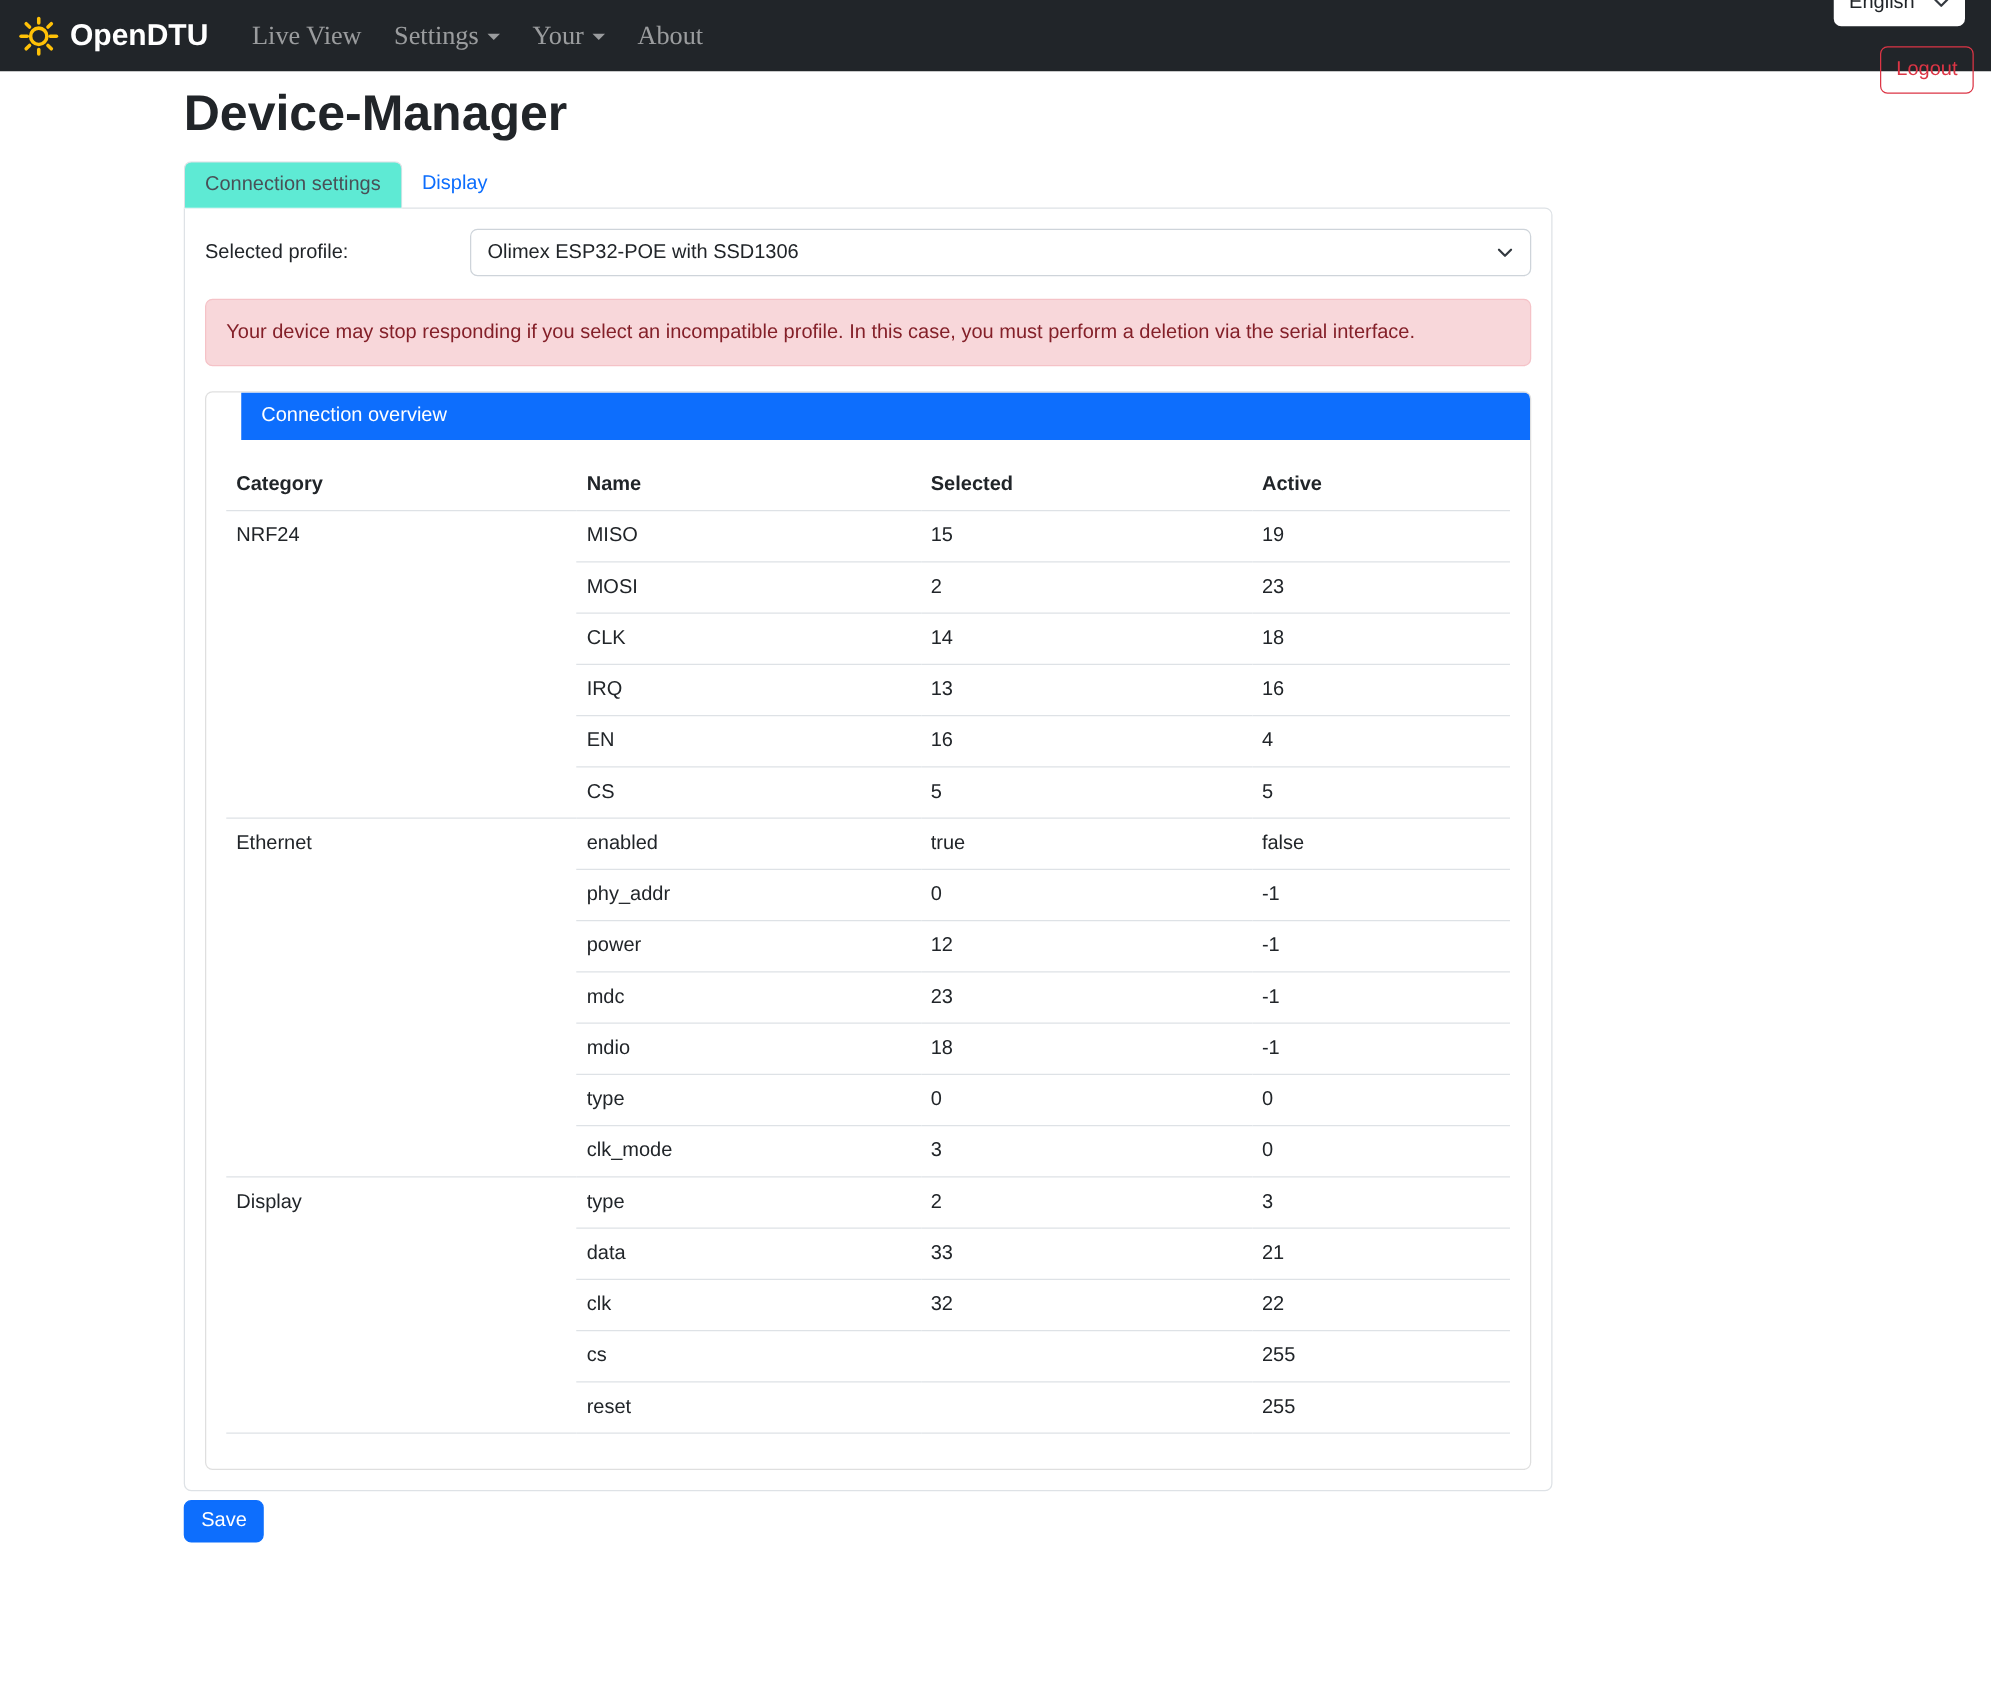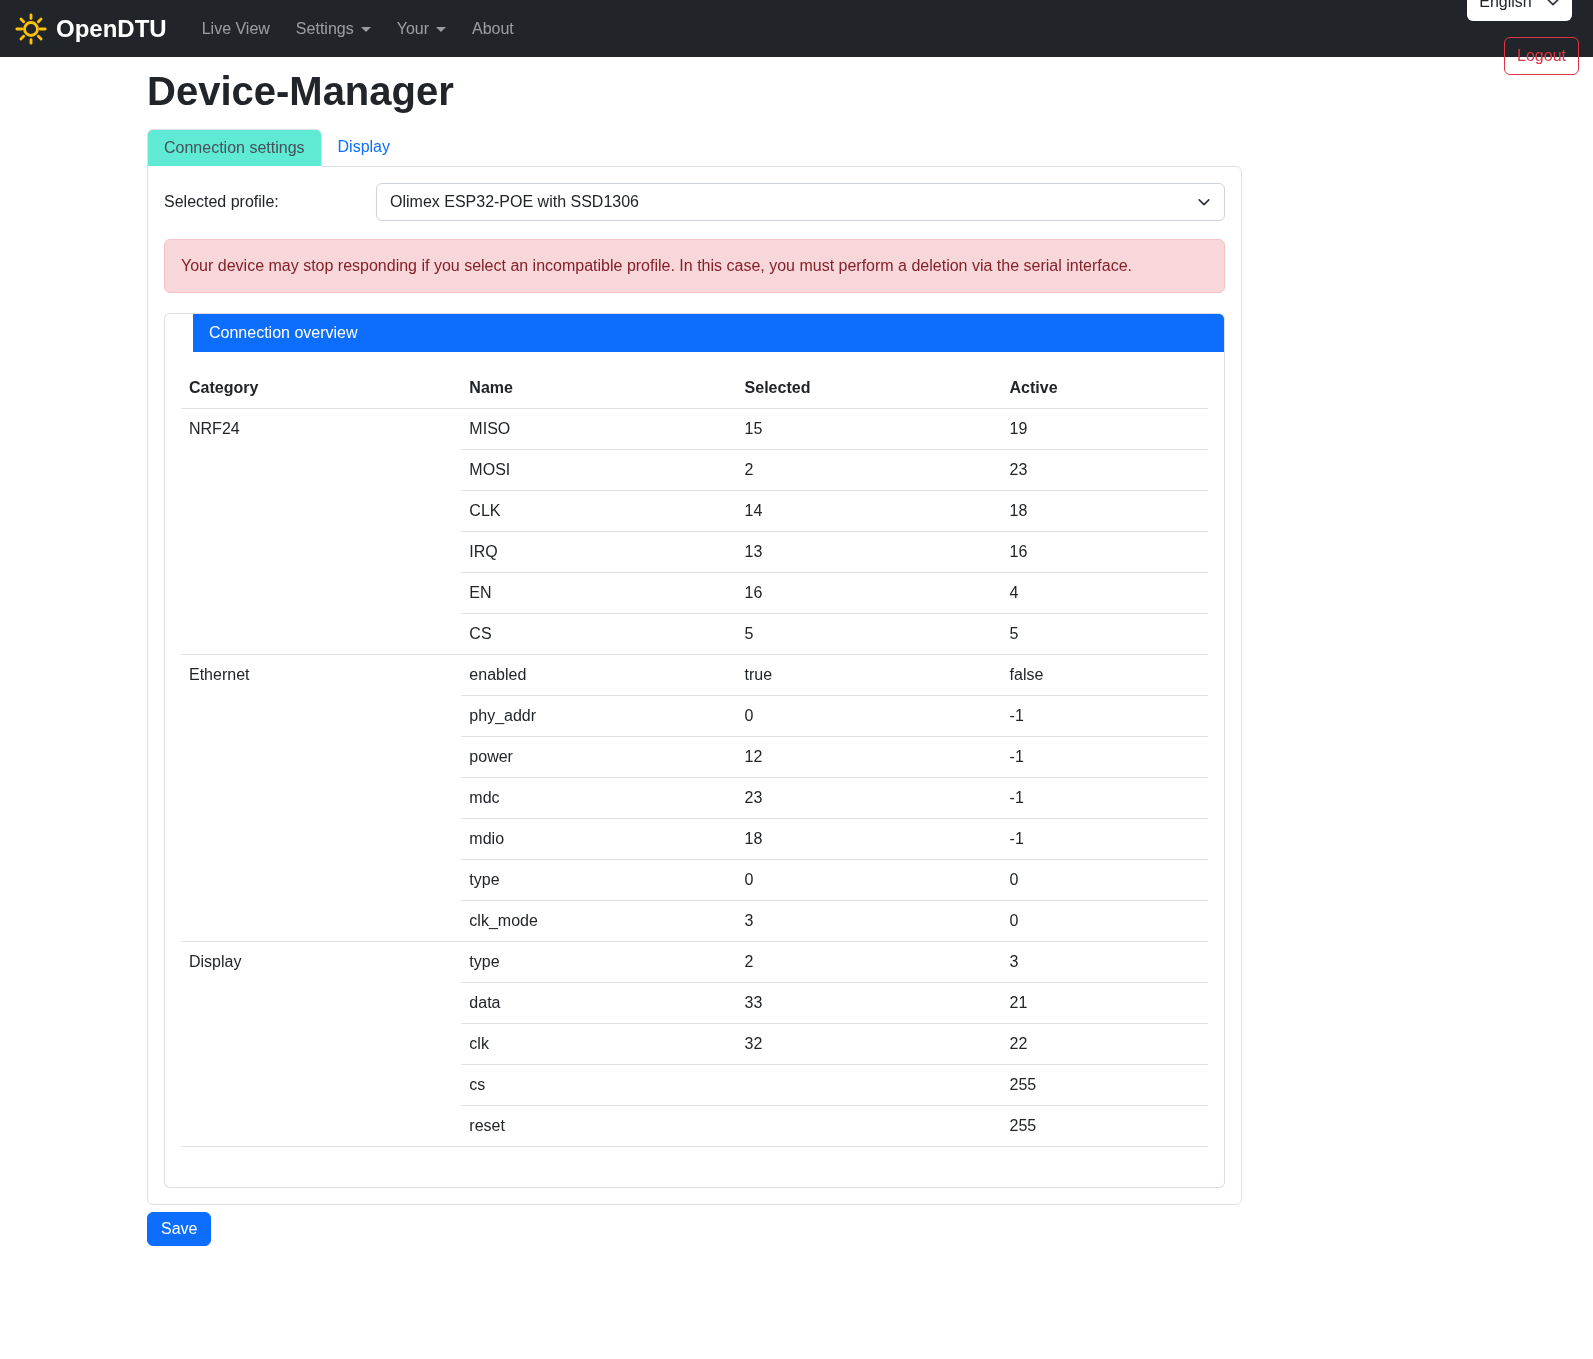--- a/index.html
+++ b/index.html
@@ -24,21 +24,21 @@
   .navbar{
     background:var(--navbar-bg);height:57px;
     display:flex;align-items:center;justify-content:space-between;
     padding:0 14px;
   }
   .nav-left{display:flex;align-items:center;}
   .brand{display:flex;align-items:center;gap:8px;color:#fff;
     font-size:24px;font-weight:600;margin-right:22px;cursor:pointer;}
   .nav-link{
     color:rgba(255,255,255,.55);padding:8px 13px;cursor:pointer;
-    display:flex;align-items:center;gap:7px;font-size:16px;
+    display:flex;align-items:center;gap:7px;font-size:21px;font-family:Liberation Serif, serif;
   }
   .caret{
     display:inline-block;width:0;height:0;margin-top:2px;
     border-top:5px solid rgba(255,255,255,.55);
     border-left:5px solid transparent;border-right:5px solid transparent;
   }
   .nav-right{display:flex;align-items:center;gap:16px;flex-direction:column;}
   .lang-select{
     background:#fff;border-radius:6px;height:38px;min-width:103px;
     display:flex;align-items:center;justify-content:space-between;
@@ -87,21 +87,21 @@
 
   .card{
     border:1px solid rgba(0,0,0,.125);border-radius:6px;
     overflow:hidden;background:#fff;
   }
   .card-header{
     background:var(--primary);color:#fff;padding:8px 16px;line-height:22px;margin-left:28px;
   }
   .card-body{padding:16px;}
 
-  table{width:100%;border-collapse:collapse;margin-bottom:24px;}
+  table{width:100%;border-collapse:collapse;margin-bottom:12px;}
   th,td{
     text-align:left;vertical-align:top;
     padding:8px;line-height:24px;
     border-bottom:1px solid var(--border);
   }
   th{font-weight:bold;}
   .col-category{width:27.3%;}
   .col-name{width:26.8%;}
   .col-selected{width:25.8%;}
   .col-active{width:20.1%;}

